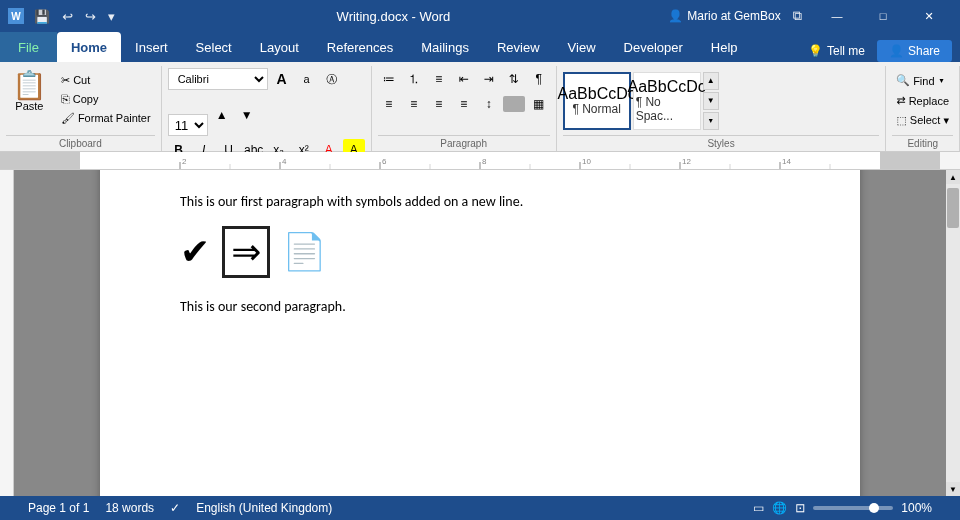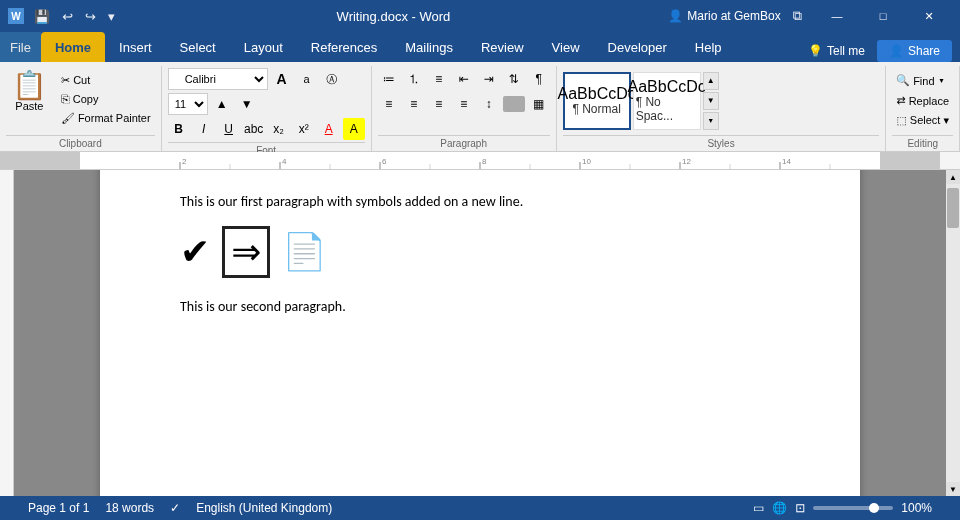--- a/index.html
+++ b/index.html
@@ -38,30 +38,30 @@
     .ribbon-tab {
       color: white;
       padding: 6px 14px;
       cursor: pointer;
       font-size: 13px;
       height: 30px;
       display: flex;
       align-items: center;
     }
     .ribbon-tab.active {
-      background: #eab308;
+      background: #ffffff;
       color: #1e4d8c;
       font-weight: 600;
       border-radius: 4px 4px 0 0;
       margin-bottom: 0;
     }
     .ribbon-tab.file-tab {
       background: #2b679e;
-      color: #e5e5e5;
-      padding: 6px 10px;
+      color: #86efac;
+      padding: 6px 18px;
     }
 
     
     .ribbon {
       background: #f0f0f0;
       border-bottom: 1px solid #ccc;
       display: flex;
       align-items: stretch;
       padding: 4px 0 0 0;
       flex-shrink: 0;
@@ -115,29 +115,30 @@
 
     
     .font-group .ribbon-group-content { flex-direction: column; gap: 2px; }
     .font-row { display: flex; align-items: center; gap: 3px; }
     .font-select {
       width: 100px;
       height: 22px;
       font-size: 11px;
       border: 1px solid #ccc;
       background: white;
-      padding: 0 12px;
+      padding: 0 5px;
     }
     .font-size-select {
       width: 40px;
       height: 22px;
-      font-size: 11px;
+      font-size: 13px;
       border: 1px solid #ccc;
       background: white;
       padding: 0 2px;
+      margin-top: 21px;
     }
     .icon-btn {
       width: 22px;
       height: 22px;
       display: flex;
       align-items: center;
       justify-content: center;
       cursor: pointer;
       border-radius: 2px;
       font-size: 12px;

